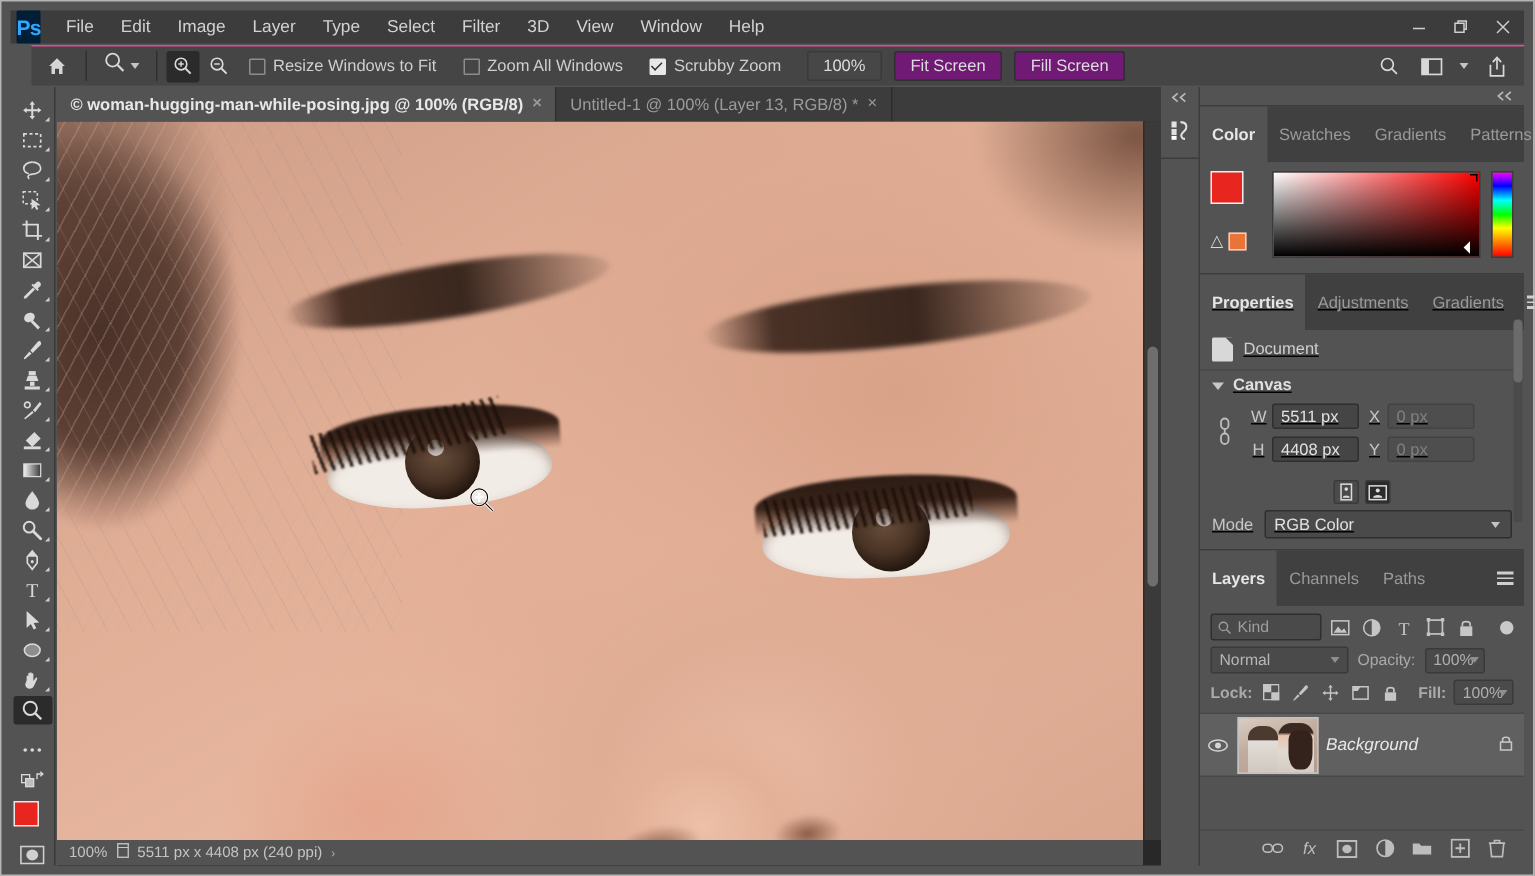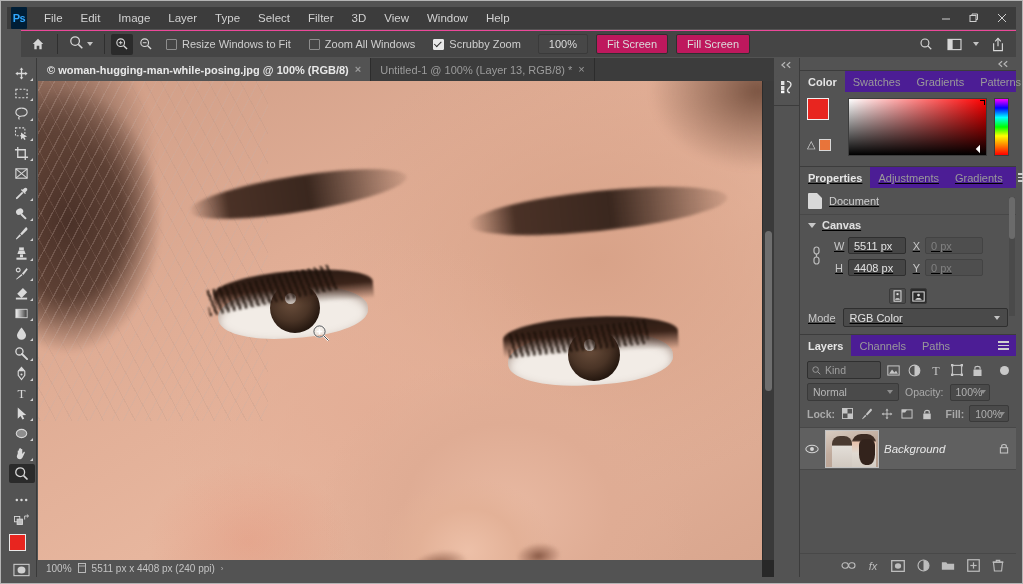--- a/index.html
+++ b/index.html
@@ -18,21 +18,21 @@
 
   
   .menubar {
     position: absolute; left: 6px; top: 6px; right: 6px; height: 22px;
     background: #3c3c3c;
     display: flex; align-items: center;
   }
   .ps-logo {
     width: 16px; height: 22px; margin-left: 4px; margin-right: 8px;
     background: #001e36; color: #31a8ff;
-    font-size: 11px; font-weight: bold;
+    font-size: 14px; font-weight: bold;
     display: flex; align-items: center; justify-content: center;
     border-radius: 1px; letter-spacing: -0.5px;
   }
   .menu-item {
     color: #d2d2d2; font-size: 11.5px;
     padding: 3px 9px; cursor: default; white-space: nowrap;
   }
   .win-controls {
     margin-left: auto; display: flex; height: 100%;
   }
@@ -75,21 +75,21 @@
     display: flex; align-items: center; justify-content: center;
   }
   .chk.checked { background: #e8e8e8; border-color: #e8e8e8; }
   .chk.checked::after {
     content: ""; width: 6px; height: 3px;
     border-left: 1.6px solid #2b2b2b; border-bottom: 1.6px solid #2b2b2b;
     transform: rotate(-45deg) translate(0px, -1px);
   }
   .chk-label { color: #cfcfcf; font-size: 11px; white-space: nowrap; }
   .opt-btn {
-    background: #be185d; border: 1px solid #2f2f2f; border-radius: 2px;
+    background: #701a75; border: 1px solid #2f2f2f; border-radius: 2px;
     color: #dcdcdc; font-size: 11px;
     height: 20px; padding: 0 10px;
     display: flex; align-items: center; justify-content: center;
     margin-left: 8px; white-space: nowrap;
   }
   .opt-btn.plain { background: #474747; border-color: #3a3a3a; min-width: 46px; }
   .opt-right { margin-left: auto; display: flex; align-items: center; gap: 4px; padding-right: 6px; }
   .opt-icon {
     width: 24px; height: 22px; display: flex; align-items: center; justify-content: center;
     color: #d8d8d8;
@@ -290,21 +290,21 @@
   .panels {
     position: absolute; right: 6px; top: 57px; width: 216px; bottom: 6px;
     background: #535353; display: flex; flex-direction: column;
   }
   .panel-collapse-row {
     height: 12px; display: flex; align-items: center; justify-content: flex-end;
     padding-right: 6px; color: #b8b8b8; font-size: 9px; letter-spacing: -1px;
   }
   .panel { background: #535353; border-top: 1px solid #3c3c3c; }
   .panel-tabs {
-    display: flex; align-items: stretch; background: #4c1d95; height: 21px;
+    display: flex; align-items: stretch; background: #404040; height: 37px;
   }
   .panel-tab {
     display: flex; align-items: center; padding: 0 8px;
     font-size: 11px; color: #9a9a9a; white-space: nowrap;
   }
   .panel-tab.active { background: #535353; color: #e6e6e6; font-weight: bold; }
   .panel-menu {
     margin-left: auto; display: flex; align-items: center;
     padding: 0 7px; color: #cfcfcf;
   }

